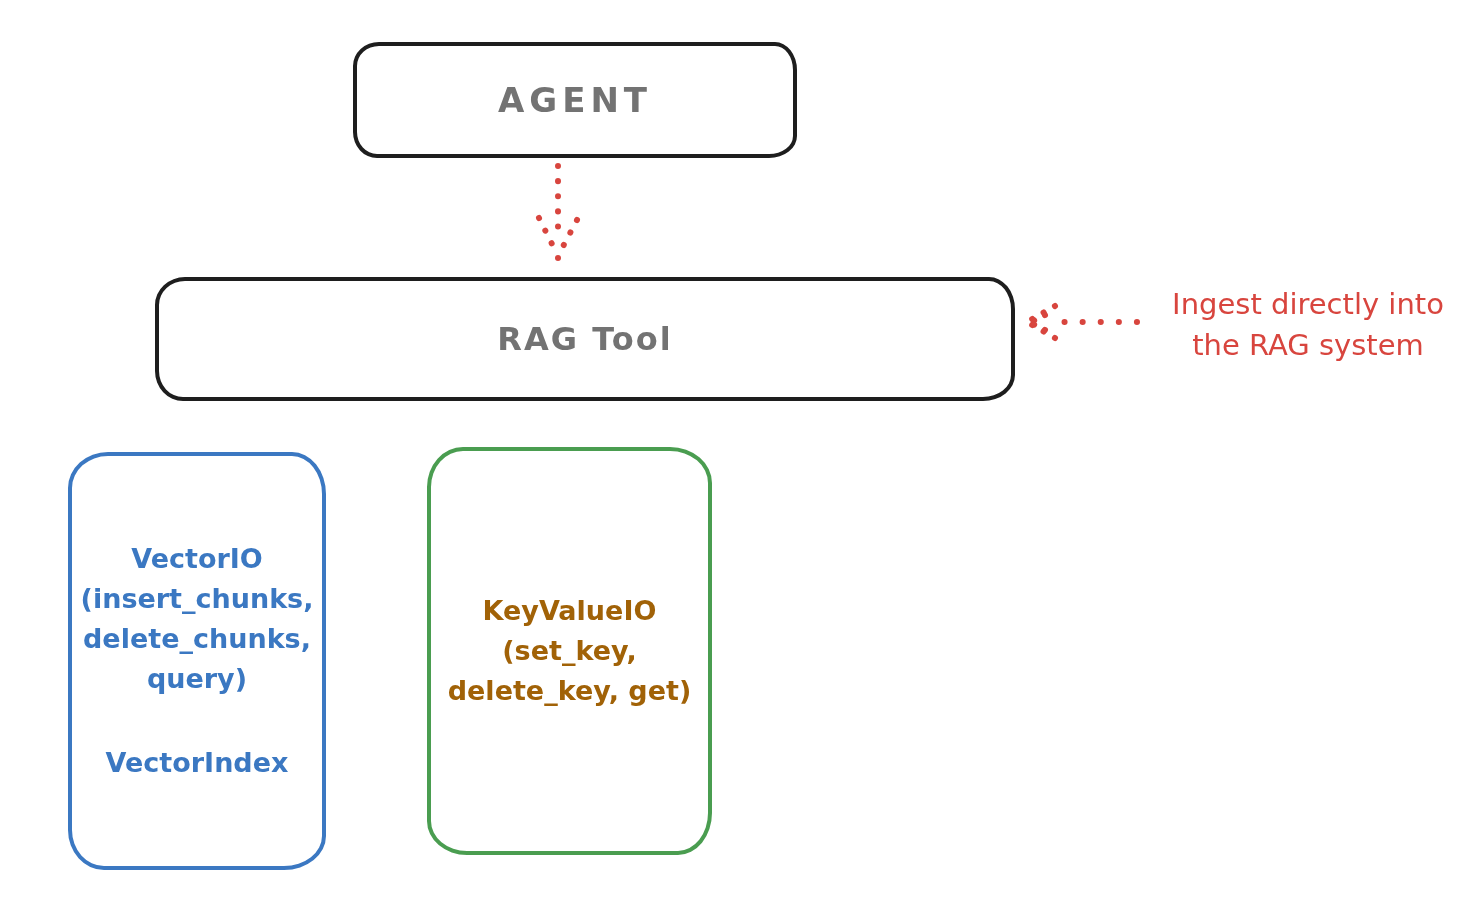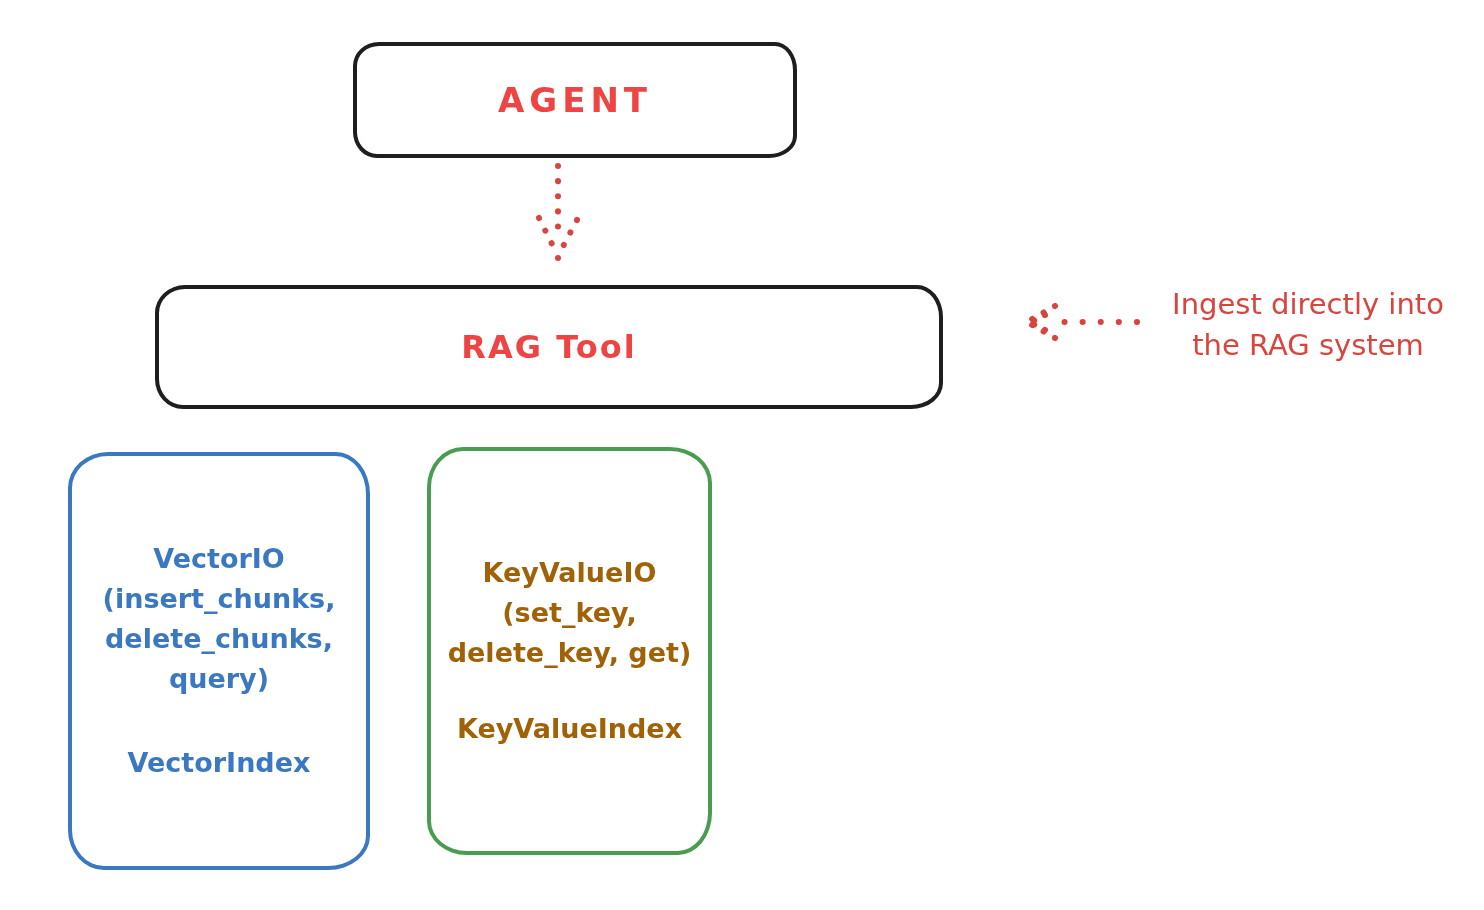--- a/index.html
+++ b/index.html
@@ -18,34 +18,34 @@
     background: #ffffff;
   }
   
   .node {
     position: absolute;
     border: 4px solid #1e1e1e;
     background: #ffffff;
     display: flex;
     align-items: center;
     justify-content: center;
-    color: #ef4444;
+    color: #737373;
     font-weight: 700;
     box-sizing: border-box;
   }
   .node-agent {
     left: 353px; top: 42px;
     width: 444px; height: 116px;
     border-radius: 26px 22px 28px 24px / 24px 28px 22px 26px;
     font-size: 34px;
     letter-spacing: 5px;
   }
   .node-rag {
-    left: 155px; top: 285px;
-    width: 788px; height: 124px;
+    left: 155px; top: 277px;
+    width: 860px; height: 124px;
     border-radius: 30px 26px 32px 28px / 28px 32px 26px 30px;
     font-size: 32px;
     letter-spacing: 2px;
     align-items: center;
   }
   
   .backend {
     position: absolute;
     background: #ffffff;
     display: flex;
@@ -63,21 +63,21 @@
     font-size: 27px;
     line-height: 40px;
   }
   .backend .b-index {
     font-size: 27px;
     line-height: 40px;
     margin-top: 36px;
   }
   .backend-vector {
     left: 68px; top: 452px;
-    width: 302px; height: 418px;
+    width: 258px; height: 418px;
     border-color: #3b78c2;
     color: #3b78c2;
     border-radius: 40px 34px 42px 36px / 36px 42px 34px 40px;
     gap: 8px;
   }
   .backend-keyvalue {
     left: 427px; top: 447px;
     width: 285px; height: 408px;
     border-color: #4a9d50;
     color: #a16207;
@@ -150,17 +150,16 @@
 (insert_chunks,
 delete_chunks,
 query)</div>
     <div class="b-index">VectorIndex</div>
   </div>
 
   <div class="backend backend-keyvalue">
     <div class="b-title">KeyValueIO
 (set_key,
 delete_key, get)</div>
-    <div class="b-index">KeyValueIndex</div>
   </div>
 
 
 </div>
 
 </body></html>

